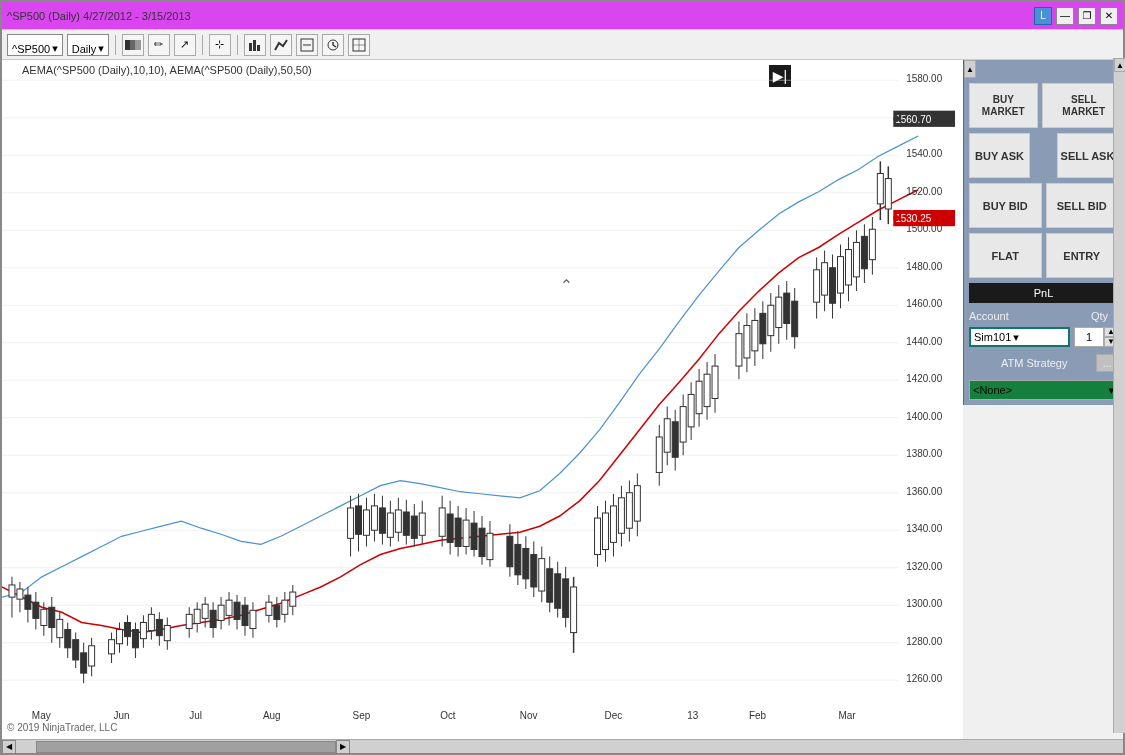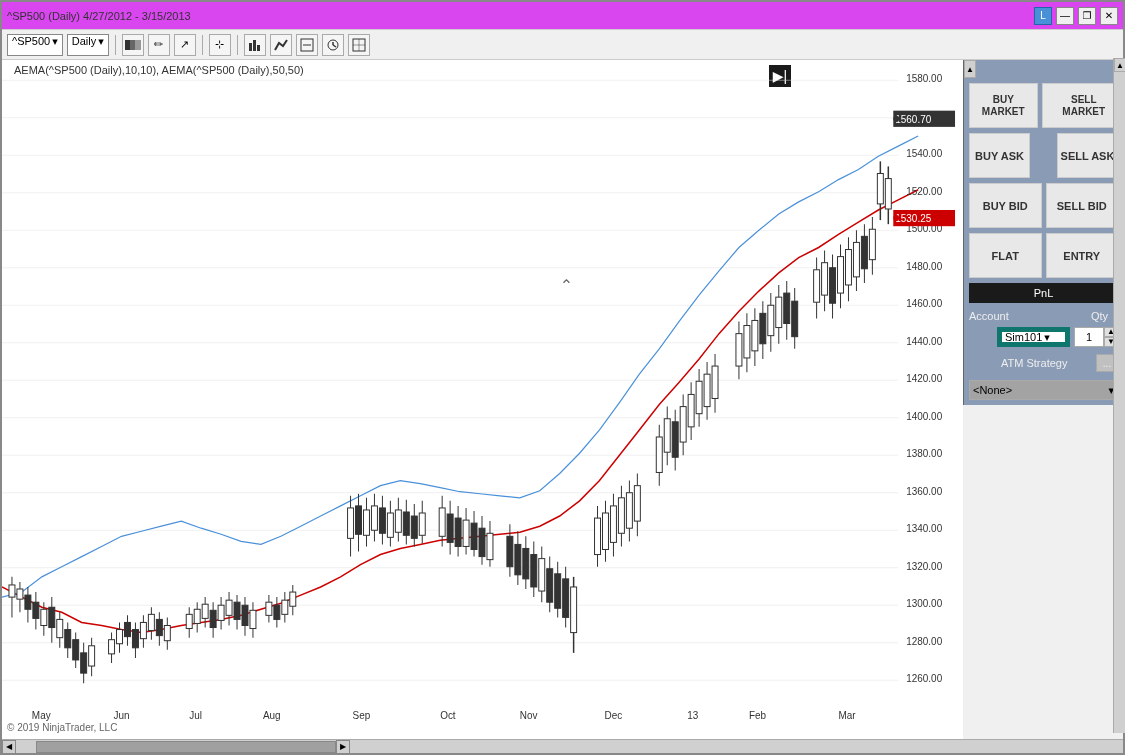--- a/index.html
+++ b/index.html
@@ -62,21 +62,21 @@
       height: 30px;
     }
     
     .toolbar-dropdown {
       height: 22px;
       border: 1px solid #888;
       background: white;
       padding: 0 4px;
       font-size: 11px;
       display: flex;
-      align-items: flex-start;
+      align-items: flex-end;
       gap: 2px;
       cursor: pointer;
     }
     
     .toolbar-sep {
       width: 1px;
       height: 20px;
       background: #aaa;
       margin: 0 2px;
     }
@@ -102,21 +102,21 @@
     .chart-area {
       flex: 1;
       background: #ffffff;
       position: relative;
       overflow: hidden;
     }
     
     .chart-info {
       position: absolute;
       top: 4px;
-      left: 12px;
+      left: 20px;
       font-size: 11px;
       color: #333;
       z-index: 10;
     }
     
     .chart-svg {
       position: absolute;
       top: 0; left: 0;
       width: 100%;
       height: 100%;
@@ -181,29 +181,28 @@
       display: flex;
       align-items: center;
       justify-content: space-between;
       font-size: 11px;
       color: #eee;
       margin-top: 2px;
     }
     
     .account-dropdown {
       background: white;
-      border: 5px solid #0f766e;
+      border: 2px solid #0f766e;
       height: 20px;
       padding: 0 3px;
       font-size: 11px;
       display: flex;
       align-items: center;
       gap: 2px;
       cursor: pointer;
-      margin-left: 28px;
     }
     
     .qty-input {
       background: white;
       border: 1px solid #aaa;
       height: 20px;
       width: 30px;
       text-align: center;
       font-size: 11px;
     }
@@ -242,21 +241,21 @@
       width: 22px;
       height: 18px;
       font-size: 10px;
       cursor: pointer;
       display: flex;
       align-items: center;
       justify-content: center;
     }
     
     .atm-dropdown {
-      background: #a3a3a3;
+      background: #15803d;
       border: 1px solid #aaa;
       height: 20px;
       width: 100%;
       padding: 0 3px;
       font-size: 11px;
       display: flex;
       align-items: center;
       justify-content: space-between;
       cursor: pointer;
       margin-top: 3px;

